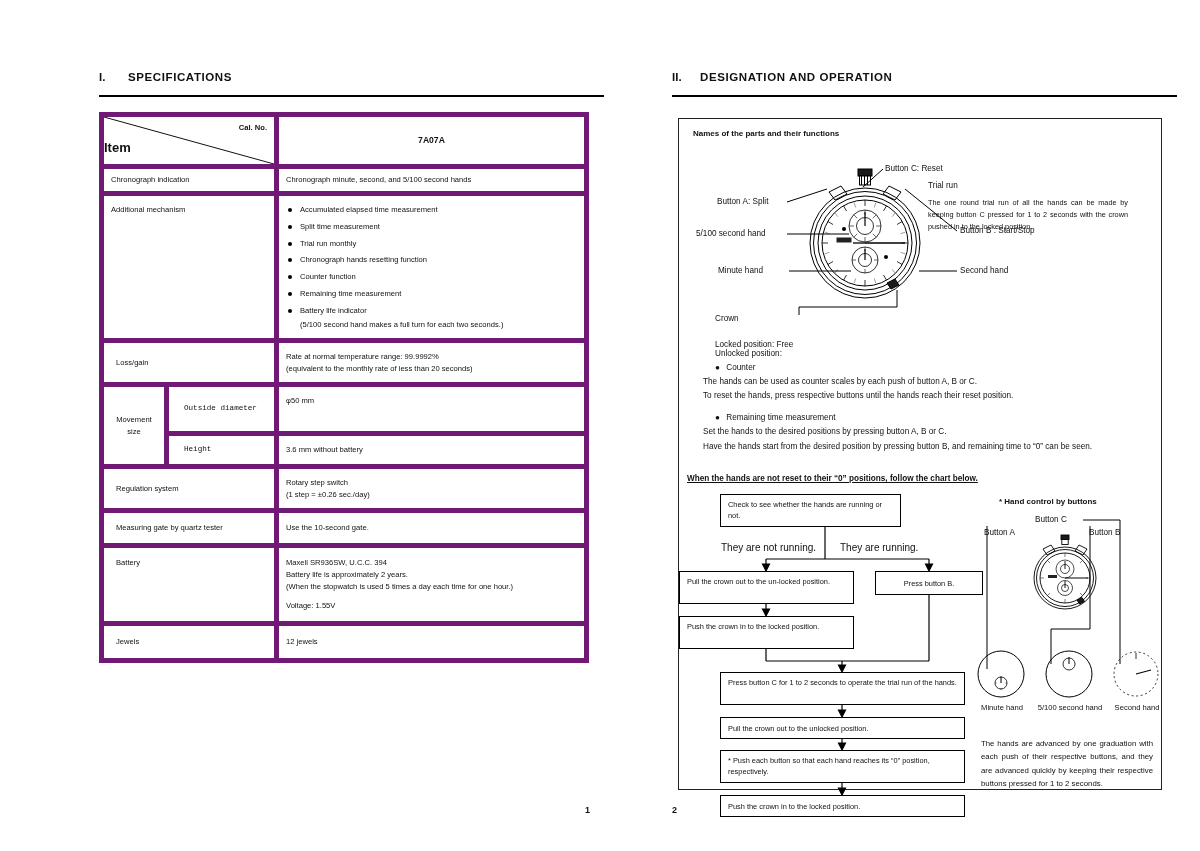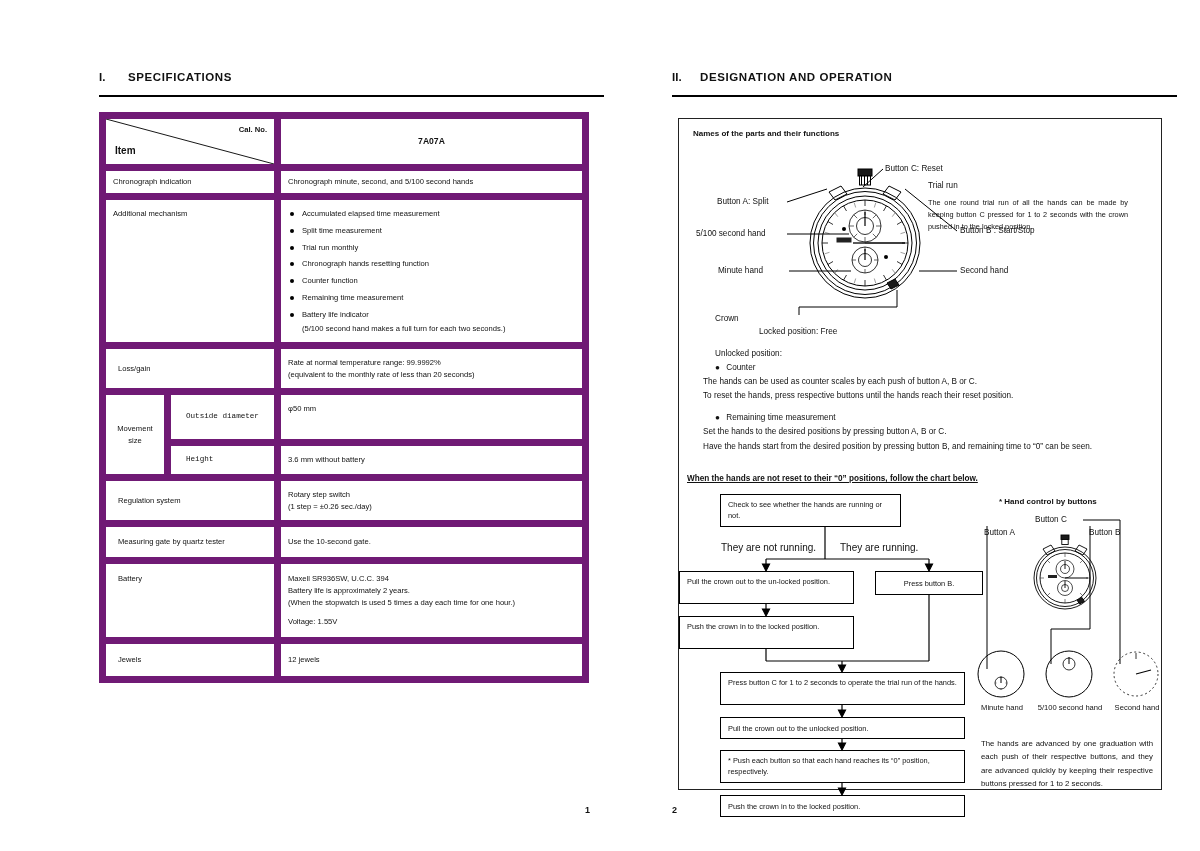--- a/index.html
+++ b/index.html
@@ -20,32 +20,32 @@
   .sec-head { position:absolute; font-size:11.5px; font-weight:bold; letter-spacing:.6px; }
   .sec-num  { position:absolute; font-size:11.5px; font-weight:bold; }
   .rule     { position:absolute; background:#000; height:2px; }
 
   
   #spec-table {
     position:absolute; left:99px; top:112px; width:490px;
     border-collapse:collapse;
     font-size:7.6px;
   }
-  #spec-table td { border:7px solid #701a75; padding:5px 7px; vertical-align:top; line-height:1.55; }
+  #spec-table td { border:5px solid #701a75; padding:5px 7px; vertical-align:top; line-height:1.55; }
   #spec-table td.lab { width:175px; }
   #spec-table td.sub { width:110px; }
   #spec-table td.pad-l { padding-left:15px;font-family:Liberation Mono, monospace; }
   .cen { text-align:center; vertical-align:middle !important; }
   .vmid { vertical-align:middle !important; }
 
   
   .diag { position:relative; height:52px; padding:0 !important; }
   .diag svg { position:absolute; inset:0; width:100%; height:100%; }
   .diag .cal { position:absolute; right:7px; top:5px; font-size:7.6px; font-weight:bold; }
-  .diag .item { position:absolute; left:9px; bottom:6px; font-size:10px; font-weight:bold; }
+  .diag .item { position:absolute; left:0; bottom:6px; font-size:13px; font-weight:bold; }
   .calno { font-weight:bold; font-size:8.6px; }
 
   ul.feat { margin:0; padding:0; list-style:none; }
   ul.feat li { position:relative; padding-left:14px; margin-bottom:5.5px; line-height:1.5; }
   ul.feat li:last-child { margin-bottom:0; }
   ul.feat li:before {
     content:""; position:absolute; left:2px; top:4px;
     width:4px; height:4px; border-radius:50%; background:#000;
   }
   ul.feat li .sub2 { display:block; padding-left:0; margin-top:2px; }
@@ -292,21 +292,21 @@
       <line x1="108" y1="115" x2="170" y2="115"></line>
       <line x1="110" y1="152" x2="172" y2="152"></line>
       <line x1="278" y1="112" x2="226" y2="70"></line>
       <line x1="278" y1="152" x2="240" y2="152"></line>
 
       <polyline points="218,171 218,188 120,188 120,196"></polyline>
     </g>
   </svg>
 
   <div class="lbl" style="left:36px; top:195px;">Crown</div>
-  <div class="lbl" style="left:36px; top:208px;margin-left:44px;">Locked position:  Free</div>
+  <div class="lbl" style="left:36px; top:221px;">Locked position:  Free</div>
 
   <div class="lbl" style="left:36px; top:230px;">Unlocked position:</div>
   <div class="lbl" style="left:36px; top:244px;">
     <span style="display:inline-block;width:9px;">●</span>
     <span>Counter</span>
   </div>
   <div class="lbl" style="left:24px; top:258px;">The hands can be used as counter scales by each push of button A, B or C.</div>
   <div class="lbl" style="left:24px; top:272px;">To reset the hands, press respective buttons until the hands reach their reset position.</div>
 
   <div class="lbl" style="left:36px; top:294px;">

